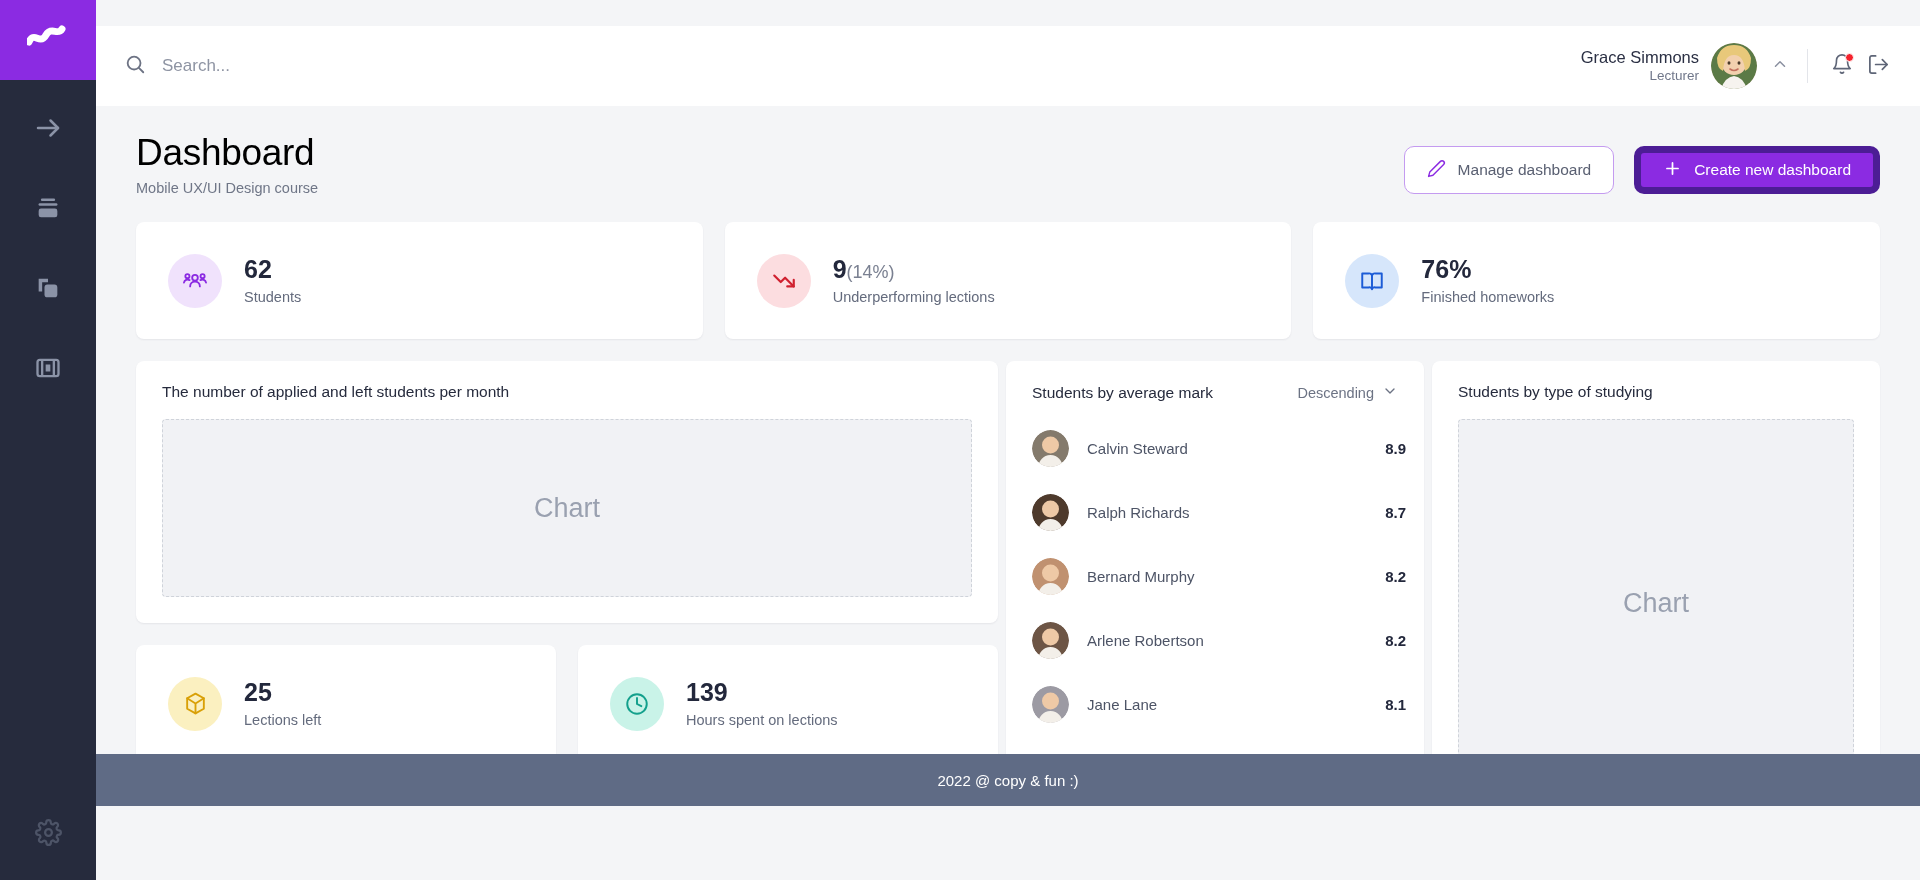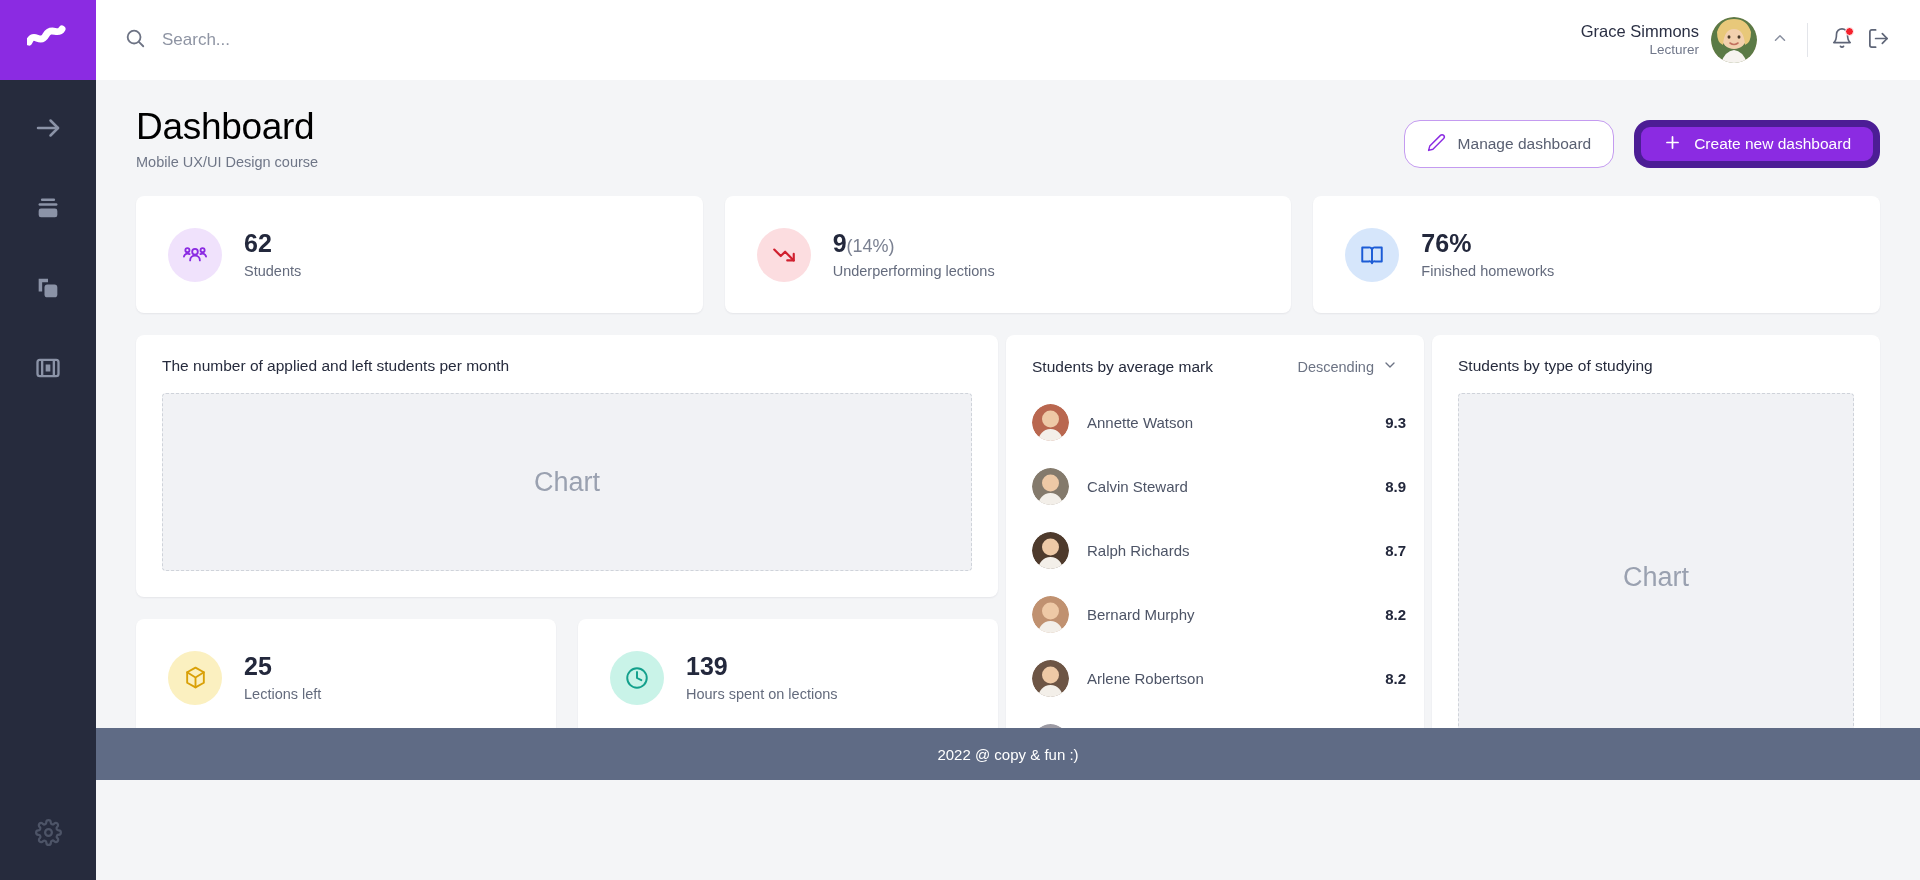--- a/index.html
+++ b/index.html
@@ -26,21 +26,21 @@
     align-items: center; gap: 36px; flex: 1;
   }
   .side-item {
     width: 56px; height: 44px;
     display: flex; align-items: center; justify-content: center;
     cursor: pointer; color: #8b93a7;
   }
   .side-bottom { margin-bottom: 24px; color: #4d5467; }
 
   
-  .main { flex: 1; display: flex; flex-direction: column; height: 780px; min-width: 0; }
+  .main { flex: 1; display: flex; flex-direction: column; height: 780px; min-width: 0; margin-top: 26px; }
 
   
   .topbar {
     height: 80px; background: #ffffff; flex: 0 0 80px;
     display: flex; align-items: center; padding: 0 24px 0 28px;
   }
   .search-wrap { display: flex; align-items: center; gap: 16px; flex: 1; }
   .search-input {
     border: none; outline: none; background: transparent;
     font-family: "Liberation Sans", sans-serif;
@@ -75,21 +75,21 @@
   
   .content {
     flex: 1; overflow: hidden; padding: 26px 40px 0 40px;
     background: #f4f5f7;
   }
   .page-head { display: flex; align-items: flex-start; justify-content: space-between; }
   .page-title { font-size: 37px; font-weight: 400; color: #000000; letter-spacing: -0.3px; }
   .page-sub { font-size: 14.5px; color: #6f7687; margin-top: 6px; }
   .head-actions { display: flex; gap: 20px; align-items: center; padding-top: 14px; }
   .btn {
-    height: 48px; border-radius: 16px; display: inline-flex;
+    height: 48px; border-radius: 10px; display: inline-flex;
     align-items: center; gap: 12px; padding: 0 22px; cursor: pointer;
     font-size: 15.5px; font-family: "Liberation Sans", sans-serif;
   }
   .btn-outline {
     background: #fff; border: 1px solid #c49bf0; color: #5a6072;
   }
   .btn-primary {
     background: #8b2be2; border: 7px solid #4c1d95; color: #fff;
   }
 
@@ -412,29 +412,20 @@
               <span>
                 <svg width="16" height="16" viewBox="0 0 24 24" fill="none" stroke="currentColor" stroke-width="2" stroke-linecap="round" stroke-linejoin="round">
                   <polyline points="6 9 12 15 18 9"></polyline>
                 </svg>
               </span>
             </div>
           </div>
           <div class="list-scroll" id="student-list">
               <div class="student-row">
                 <span class="st-avatar"><svg width="37" height="37" viewBox="0 0 37 37">
-                    <circle cx="18.5" cy="18.5" r="18.5" fill="#b9674f"></circle>
-                    <circle cx="18.5" cy="15" r="8.5" fill="#eec9a6"></circle>
-                    <path d="M18.5 25C11 25 7 31 6 37h25c-1-6-5-12-12.5-12z" fill="#f3efe9"></path>
-                  </svg></span>
-                <span class="st-name">Annette Watson</span>
-                <span class="st-mark">9.3</span>
-              </div>
-              <div class="student-row">
-                <span class="st-avatar"><svg width="37" height="37" viewBox="0 0 37 37">
                     <circle cx="18.5" cy="18.5" r="18.5" fill="#847a6c"></circle>
                     <circle cx="18.5" cy="15" r="8.5" fill="#eec9a6"></circle>
                     <path d="M18.5 25C11 25 7 31 6 37h25c-1-6-5-12-12.5-12z" fill="#f3efe9"></path>
                   </svg></span>
                 <span class="st-name">Calvin Steward</span>
                 <span class="st-mark">8.9</span>
               </div>
               <div class="student-row">
                 <span class="st-avatar"><svg width="37" height="37" viewBox="0 0 37 37">
                     <circle cx="18.5" cy="18.5" r="18.5" fill="#4e3a2c"></circle>

